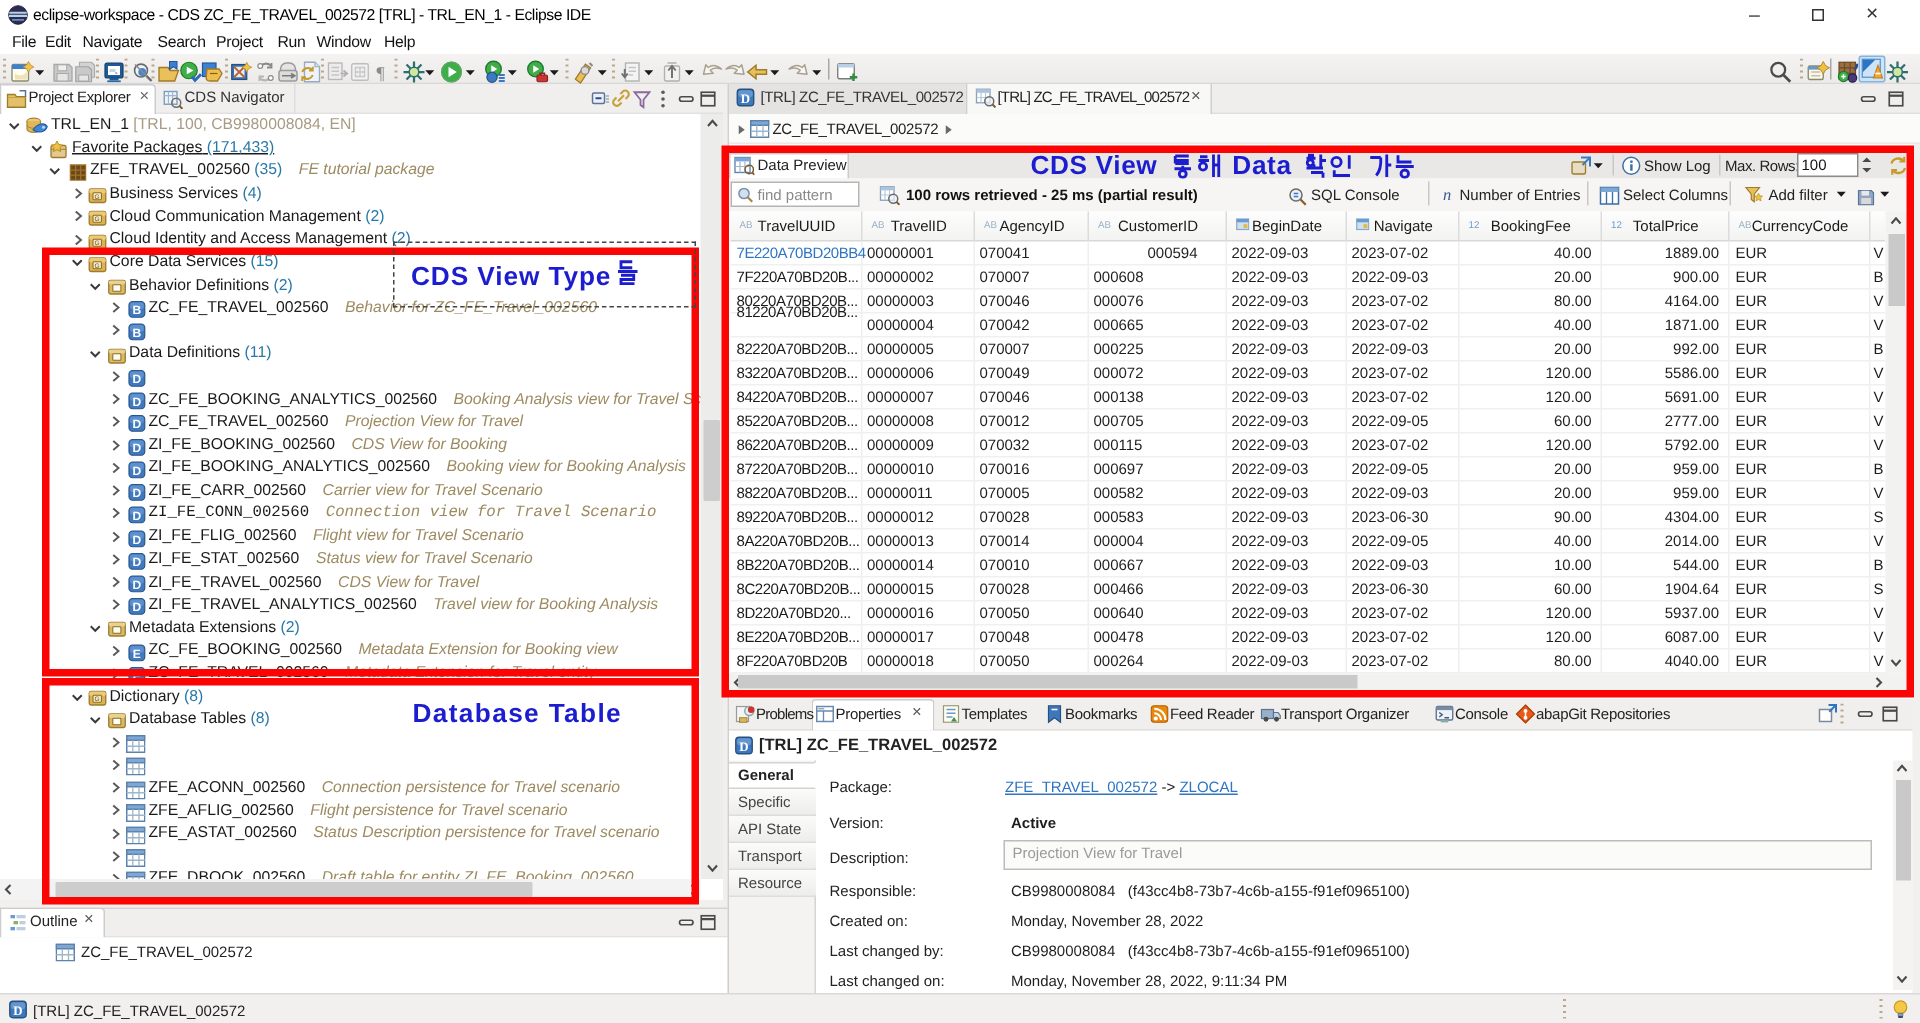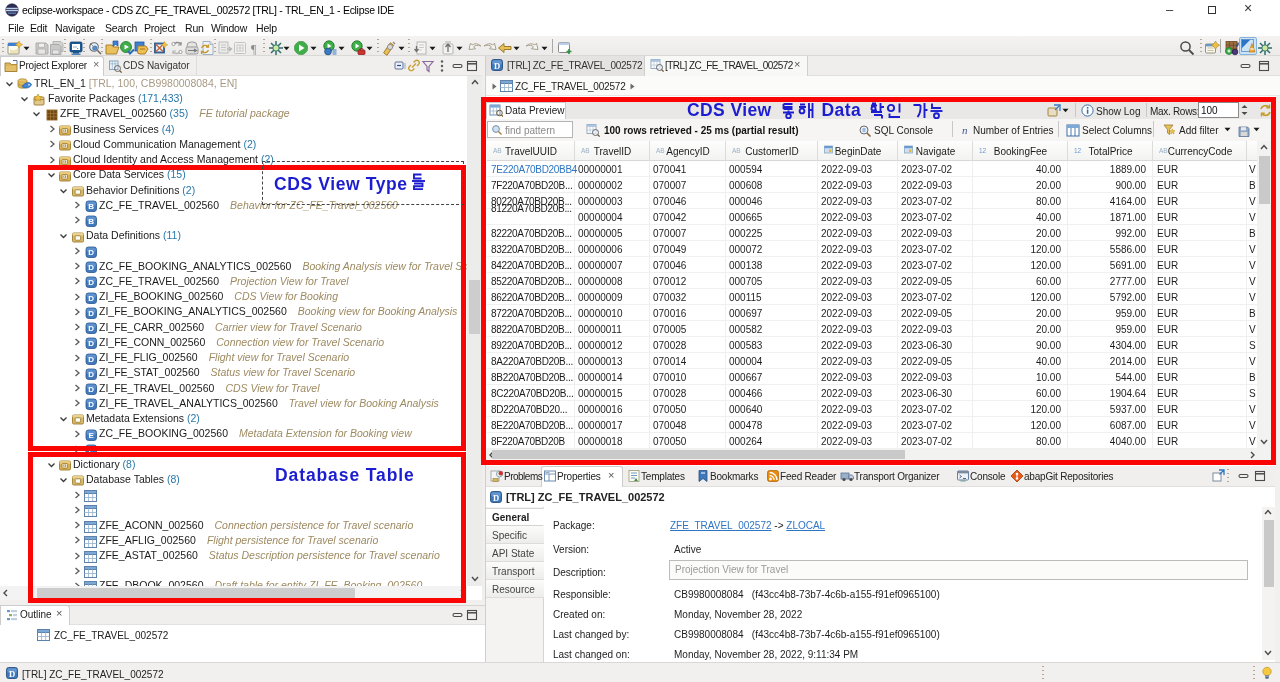--- a/index.html
+++ b/index.html
@@ -312,21 +312,21 @@
       </svg></div>
 <div class="tr" style="left:34px;top:-0.09999999999999998px;"><span style="color:#1a1a1a">TRL_EN_1</span><span style="color:#a89a83"> [TRL, 100, CB9980008084, EN]</span></div>
 <div class="i" style="left:20px;top:19.130000000000003px"><svg width="9" height="8" viewBox="0 0 9 8">
         <path d="M1.5 2.5 L4.5 5.5 L7.5 2.5" fill="none" stroke="#3a3a3a" stroke-width="1.3"></path>
       </svg></div>
 <div class="i" style="left:32px;top:16.630000000000003px"><svg width="14" height="14" viewBox="0 0 14 14">
         <rect x="2" y="4" width="10" height="8" rx="1" fill="#e3c98f" stroke="#9b7b35" stroke-width="0.9"></rect>
         <path d="M2 6.5 h10" stroke="#9b7b35" stroke-width="0.8"></path>
         <path d="M6 1 l1.2 2.4 2.6.3-1.9 1.8.5 2.6L6 6.8 3.6 8.1l.5-2.6L2.2 3.7l2.6-.3z" fill="#f0c040" stroke="#b08a20" stroke-width="0.6"></path>
       </svg></div>
-<div class="tr" style="left:48px;top:15.13px;"><span style="color:#1a1a1a">Favorite Packages</span><span class="cnt"> (171,433)</span></div>
+<div class="tr" style="left:48px;top:15.13px;text-decoration:underline;"><span style="color:#1a1a1a">Favorite Packages</span><span class="cnt"> (171,433)</span></div>
 <div class="i" style="left:32px;top:34.36px"><svg width="9" height="8" viewBox="0 0 9 8">
         <path d="M1.5 2.5 L4.5 5.5 L7.5 2.5" fill="none" stroke="#3a3a3a" stroke-width="1.3"></path>
       </svg></div>
 <div class="i" style="left:45px;top:31.86px"><svg width="14" height="14" viewBox="0 0 14 14">
         <rect x="1.5" y="1.5" width="11" height="11" fill="#a3722f"></rect>
         <rect x="2.4" y="2.4" width="2.6" height="2.6" fill="#6b4a17"></rect>
         <rect x="2.4" y="5.8" width="2.6" height="2.6" fill="#6b4a17"></rect>
         <rect x="2.4" y="9.2" width="2.6" height="2.6" fill="#6b4a17"></rect>
         <rect x="5.8" y="2.4" width="2.6" height="2.6" fill="#6b4a17"></rect>
         <rect x="5.8" y="5.8" width="2.6" height="2.6" fill="#6b4a17"></rect>
@@ -465,21 +465,21 @@
       </svg></div>
 <div class="tr" style="left:99px;top:243.58px;"><span style="color:#1a1a1a">ZI_FE_CARR_002560</span><span class="desc">Carrier view for Travel Scenario</span></div>
 <div class="i" style="left:73px;top:262.31px"><svg width="8" height="8" viewBox="0 0 8 8">
         <path d="M2.5 1 L6 4 L2.5 7" fill="none" stroke="#5a5a5a" stroke-width="1.3"></path>
       </svg></div>
 <div class="i" style="left:84px;top:260.31px"><svg width="14" height="14" viewBox="0 0 14 14">
         <rect x="2" y="2" width="10.5" height="10.5" rx="2.4" fill="#4079bd" stroke="#2a568c" stroke-width="0.8"></rect>
         <rect x="2.6" y="2.6" width="9.3" height="4.5" rx="2" fill="#6496d2" opacity="0.8"></rect>
         <text x="7.2" y="10.4" font-size="8" font-weight="bold" font-family="Liberation Sans" fill="#fff" text-anchor="middle">D</text>
       </svg></div>
-<div class="tr" style="left:99px;top:258.81px;"><span style="color:#1a1a1a">ZI_FE_CONN_002560</span><span class="desc">Connection view for Travel Scenario</span></div>
+<div class="tr" style="left:99px;top:258.81px;font-family:Liberation Mono, monospace;"><span style="color:#1a1a1a">ZI_FE_CONN_002560</span><span class="desc">Connection view for Travel Scenario</span></div>
 <div class="i" style="left:73px;top:277.53999999999996px"><svg width="8" height="8" viewBox="0 0 8 8">
         <path d="M2.5 1 L6 4 L2.5 7" fill="none" stroke="#5a5a5a" stroke-width="1.3"></path>
       </svg></div>
 <div class="i" style="left:84px;top:275.53999999999996px"><svg width="14" height="14" viewBox="0 0 14 14">
         <rect x="2" y="2" width="10.5" height="10.5" rx="2.4" fill="#4079bd" stroke="#2a568c" stroke-width="0.8"></rect>
         <rect x="2.6" y="2.6" width="9.3" height="4.5" rx="2" fill="#6496d2" opacity="0.8"></rect>
         <text x="7.2" y="10.4" font-size="8" font-weight="bold" font-family="Liberation Sans" fill="#fff" text-anchor="middle">D</text>
       </svg></div>
 <div class="tr" style="left:99px;top:274.03999999999996px;"><span style="color:#1a1a1a">ZI_FE_FLIG_002560</span><span class="desc">Flight view for Travel Scenario</span></div>
 <div class="i" style="left:73px;top:292.77px"><svg width="8" height="8" viewBox="0 0 8 8">
@@ -528,20 +528,21 @@
       </svg></div>
 <div class="tr" style="left:99px;top:350.19px;"><span style="color:#1a1a1a">ZC_FE_BOOKING_002560</span><span class="desc">Metadata Extension for Booking view</span></div>
 <div class="i" style="left:73px;top:368.91999999999996px"><svg width="8" height="8" viewBox="0 0 8 8">
         <path d="M2.5 1 L6 4 L2.5 7" fill="none" stroke="#5a5a5a" stroke-width="1.3"></path>
       </svg></div>
 <div class="i" style="left:84px;top:366.91999999999996px"><svg width="14" height="14" viewBox="0 0 14 14">
         <rect x="2" y="2" width="10.5" height="10.5" rx="2.4" fill="#4079bd" stroke="#2a568c" stroke-width="0.8"></rect>
         <rect x="2.6" y="2.6" width="9.3" height="4.5" rx="2" fill="#6496d2" opacity="0.8"></rect>
         <text x="7.2" y="10.4" font-size="8" font-weight="bold" font-family="Liberation Sans" fill="#fff" text-anchor="middle">E</text>
       </svg></div>
+<div class="tr" style="left:99px;top:365.41999999999996px;"><span style="color:#1a1a1a">ZC_FE_TRAVEL_002560</span><span class="desc">Metadata Extension for Travel entity</span></div>
 <div class="i" style="left:47px;top:384.65px"><svg width="9" height="8" viewBox="0 0 9 8">
         <path d="M1.5 2.5 L4.5 5.5 L7.5 2.5" fill="none" stroke="#3a3a3a" stroke-width="1.3"></path>
       </svg></div>
 <div class="i" style="left:58px;top:382.15px"><svg width="14" height="14" viewBox="0 0 14 14">
         <rect x="1.5" y="3" width="11" height="9" rx="1.2" fill="#ddb253" stroke="#9d7c2c" stroke-width="0.9"></rect>
         <rect x="1.5" y="3" width="11" height="3" rx="1.2" fill="#ecc979"></rect>
         <rect x="4" y="5.5" width="5.6" height="4.6" rx="0.6" fill="#f6ecd2" stroke="#8d6d20" stroke-width="0.7"></rect>
         <text x="6.8" y="9.4" font-size="4.4" font-family="Liberation Sans" fill="#6c5212" text-anchor="middle">G</text>
       </svg></div>
 <div class="tr" style="left:73px;top:380.65px;"><span style="color:#1a1a1a">Dictionary</span><span class="cnt"> (8)</span></div>
@@ -813,21 +814,21 @@
 <div style="left:817px;top:161px;width:1px;height:288px;background:#efefee"></div>
 <div style="left:897px;top:161px;width:1px;height:288px;background:#efefee"></div>
 <div style="left:972px;top:161px;width:1px;height:288px;background:#efefee"></div>
 <div style="left:1067px;top:161px;width:1px;height:288px;background:#efefee"></div>
 <div style="left:1152px;top:161px;width:1px;height:288px;background:#efefee"></div>
 <div style="left:1246px;top:161px;width:1px;height:288px;background:#efefee"></div>
 <div style="left:487px;top:176px;width:770px;height:1px;background:#f0f0ef"></div>
 <div class="t" style="left:491px;top:163px;color:#2e75c2;letter-spacing:-0.3px">7E220A70BD20BB4</div>
 <div class="t" style="left:578px;top:163px;">00000001</div>
 <div class="t" style="left:653px;top:163px;">070041</div>
-<div class="t" style="left:729px;top:163px;">000594</div>
+<div class="t" style="left:765px;top:163px;">000594</div>
 <div class="t" style="left:821px;top:163px;">2022-09-03</div>
 <div class="t" style="left:901px;top:163px;">2023-07-02</div>
 <div class="t" style="left:1061px;top:163px;transform:translateX(-100%)">40.00</div>
 <div class="t" style="left:1146px;top:163px;transform:translateX(-100%)">1889.00</div>
 <div class="t" style="left:1157px;top:163px;">EUR</div>
 <div class="t" style="left:1249px;top:163px;">V</div>
 <div style="left:487px;top:192px;width:770px;height:1px;background:#f0f0ef"></div>
 <div class="t" style="left:491px;top:179px;color:#1a1a1a;letter-spacing:-0.3px">7F220A70BD20B...</div>
 <div class="t" style="left:578px;top:179px;">00000002</div>
 <div class="t" style="left:653px;top:179px;">070007</div>
@@ -835,21 +836,21 @@
 <div class="t" style="left:821px;top:179px;">2022-09-03</div>
 <div class="t" style="left:901px;top:179px;">2022-09-03</div>
 <div class="t" style="left:1061px;top:179px;transform:translateX(-100%)">20.00</div>
 <div class="t" style="left:1146px;top:179px;transform:translateX(-100%)">900.00</div>
 <div class="t" style="left:1157px;top:179px;">EUR</div>
 <div class="t" style="left:1249px;top:179px;">B</div>
 <div style="left:487px;top:208px;width:770px;height:1px;background:#f0f0ef"></div>
 <div class="t" style="left:491px;top:195px;color:#1a1a1a;letter-spacing:-0.3px">80220A70BD20B...</div>
 <div class="t" style="left:578px;top:195px;">00000003</div>
 <div class="t" style="left:653px;top:195px;">070046</div>
-<div class="t" style="left:729px;top:195px;">000046</div>
+<div class="t" style="left:729px;top:195px;">000076</div>
 <div class="t" style="left:821px;top:195px;">2022-09-03</div>
 <div class="t" style="left:901px;top:195px;">2023-07-02</div>
 <div class="t" style="left:1061px;top:195px;transform:translateX(-100%)">80.00</div>
 <div class="t" style="left:1146px;top:195px;transform:translateX(-100%)">4164.00</div>
 <div class="t" style="left:1157px;top:195px;">EUR</div>
 <div class="t" style="left:1249px;top:195px;">V</div>
 <div style="left:487px;top:224px;width:770px;height:1px;background:#f0f0ef"></div>
 <div class="t" style="left:491px;top:202px;color:#1a1a1a;letter-spacing:-0.3px">81220A70BD20B...</div>
 <div class="t" style="left:578px;top:211px;">00000004</div>
 <div class="t" style="left:653px;top:211px;">070042</div>
@@ -1115,21 +1116,21 @@
 <div style="left:486px;top:580px;width:58px;height:18px;border-bottom:1px solid #dddcda;background:linear-gradient(#fbfbfa,#ededec);"></div>
 <div class="t" style="left:492px;top:583px;color:#444">Resource</div>
 <div class="t" style="left:553px;top:519px;color:#222">Package:</div>
 <div class="t" style="left:553px;top:543px;color:#222">Version:</div>
 <div class="t" style="left:553px;top:566px;color:#222">Description:</div>
 <div class="t" style="left:553px;top:588px;color:#222">Responsible:</div>
 <div class="t" style="left:553px;top:608px;color:#222">Created on:</div>
 <div class="t" style="left:553px;top:628px;color:#222">Last changed by:</div>
 <div class="t" style="left:553px;top:648px;color:#222">Last changed on:</div>
 <div class="t" style="left:670px;top:519px;"><span style="color:#2e75c2;text-decoration:underline">ZFE_TRAVEL_002572</span> <span style="color:#222">-&gt;</span> <span style="color:#2e75c2;text-decoration:underline">ZLOCAL</span></div>
-<div class="t" style="left:674px;top:543px;">Active</div>
+<div class="t" style="left:674px;top:543px;font-weight:bold;">Active</div>
 <div style="left:669px;top:560px;width:579px;height:20px;background:#fbfbfa;border:1px solid #bdbcba"></div>
 <div class="t" style="left:675px;top:563px;color:#9a9a9a">Projection View for Travel</div>
 <div class="t" style="left:674px;top:588px;">CB9980008084&nbsp;&nbsp;&nbsp;(f43cc4b8-73b7-4c6b-a155-f91ef0965100)</div>
 <div class="t" style="left:674px;top:608px;">Monday, November 28, 2022</div>
 <div class="t" style="left:674px;top:628px;">CB9980008084&nbsp;&nbsp;&nbsp;(f43cc4b8-73b7-4c6b-a155-f91ef0965100)</div>
 <div class="t" style="left:674px;top:648px;">Monday, November 28, 2022, 9:11:34 PM</div>
 <div style="left:1262px;top:507px;width:13px;height:153px;background:#f4f3f2"></div>
 <div class="i" style="left:1263px;top:508px"><svg width="10" height="10" viewBox="0 0 10 10">
       <path d="M2 6 L5 2.5 L8 6" fill="none" stroke="#4a4a4a" stroke-width="1.4"></path>
     </svg></div>

